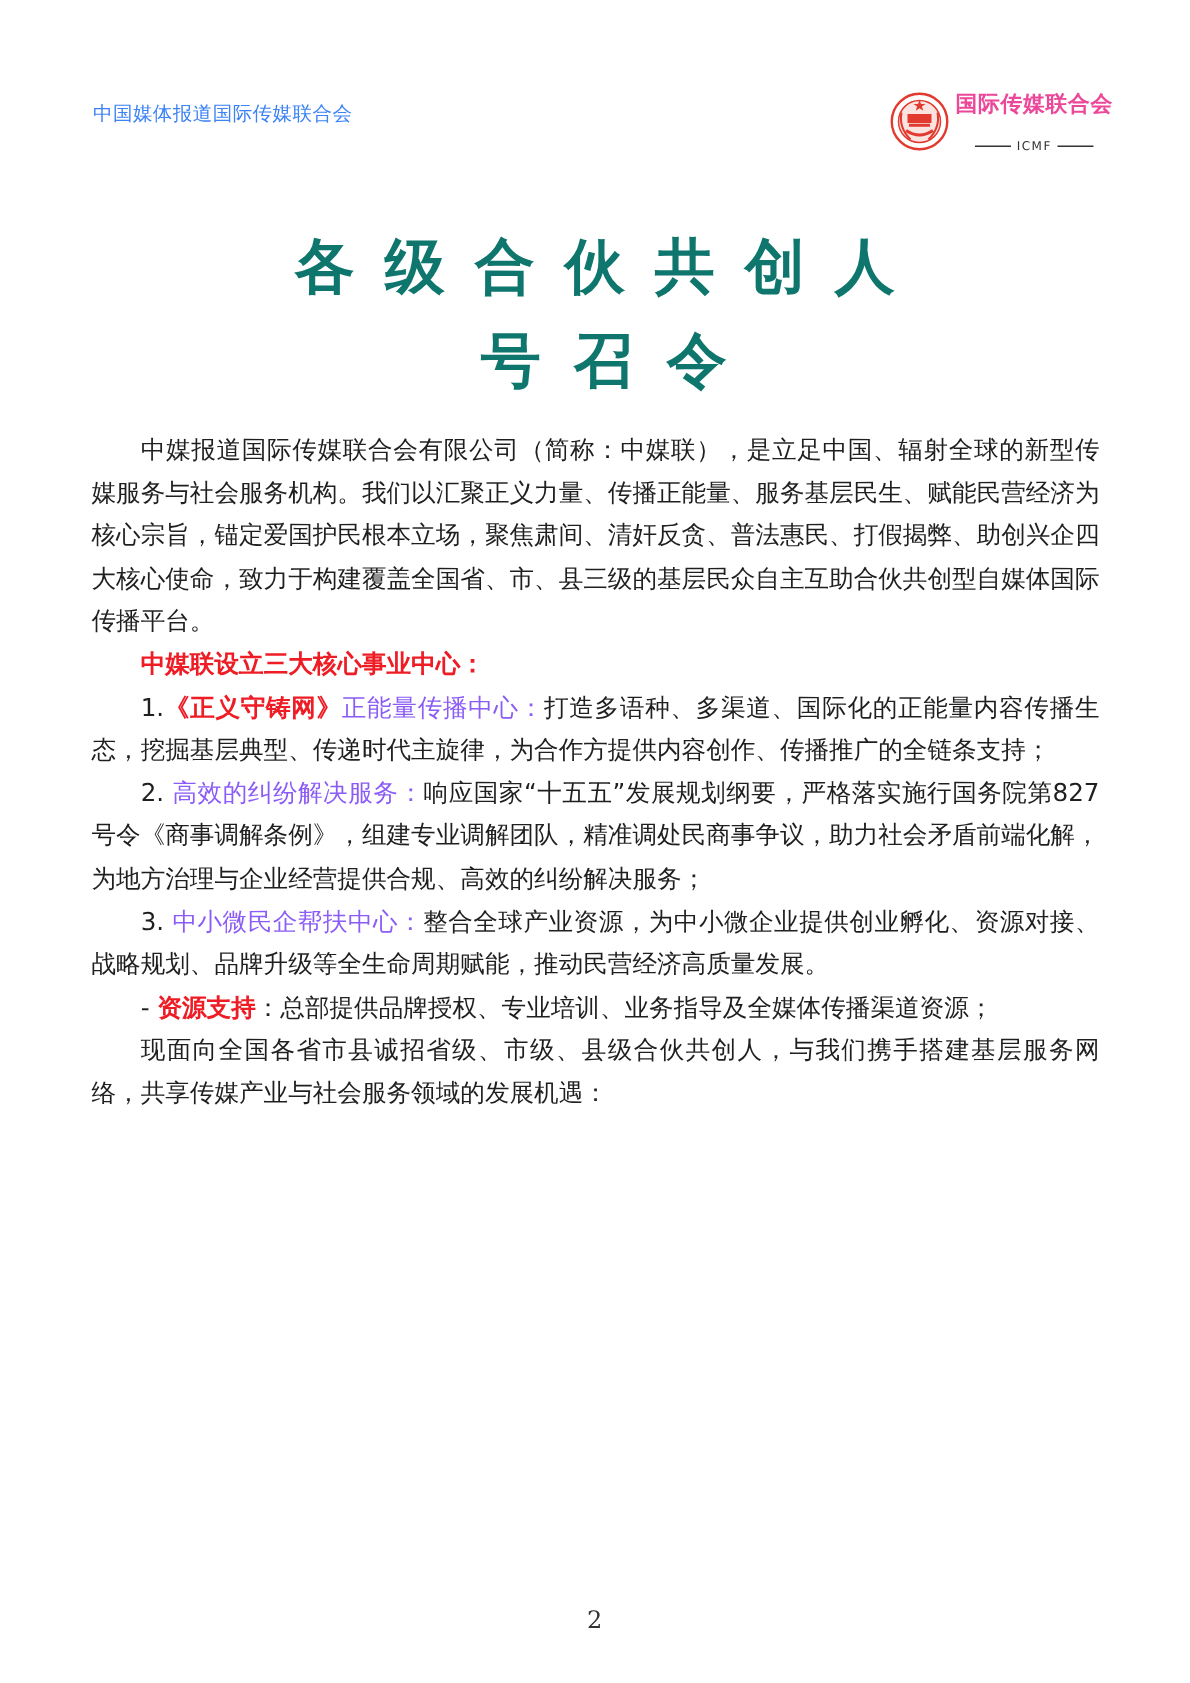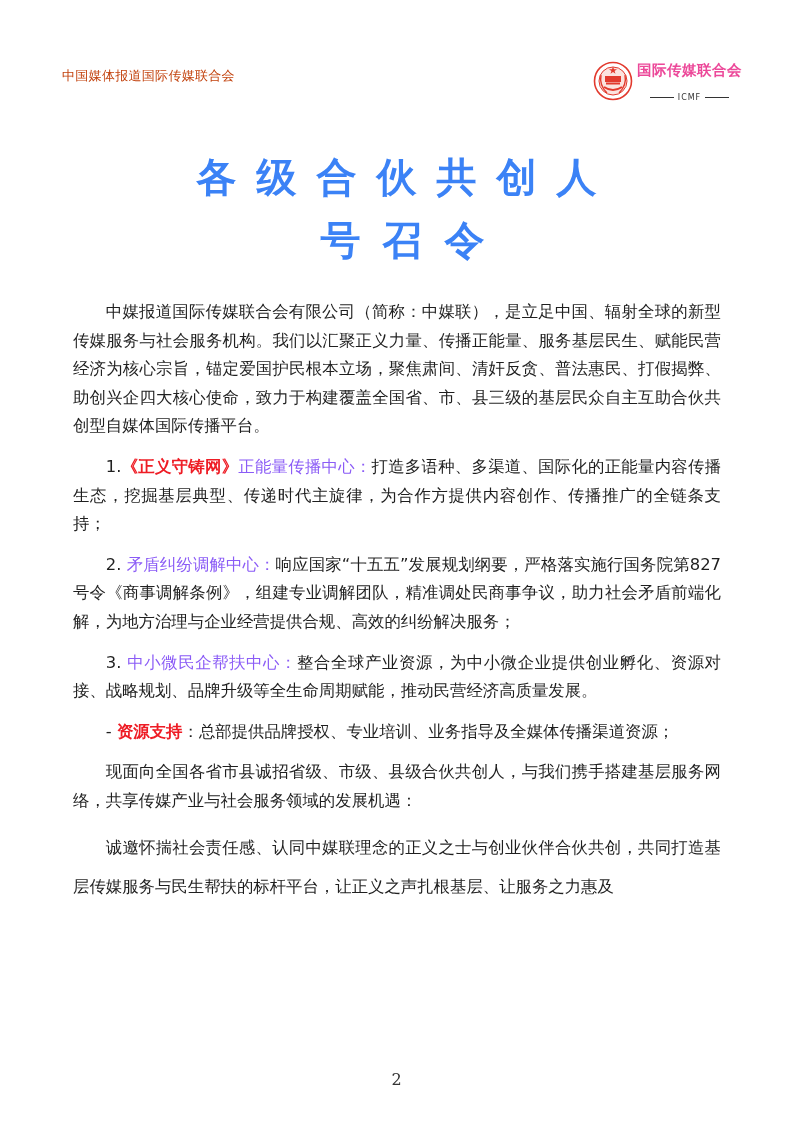--- a/index.html
+++ b/index.html
@@ -3,49 +3,49 @@
   <meta charset="utf-8">
   <style>
     html, body { margin: 0; padding: 0; background: #ffffff; }
     body {
       width: 793px; height: 1122px; position: relative; overflow: hidden;
       font-family: "DejaVu Sans", "Liberation Sans", sans-serif;
       color: #222222;
     }
     .header-left {
       position: absolute; left: 62px; top: 67px;
-      font-size: 13px; color: #c2410c; letter-spacing: 0.3px;
+      font-size: 13px; color: #3b82f6; letter-spacing: 0.3px;
     }
     .logo {
       position: absolute; left: 593px; top: 58px; width: 150px; height: 46px;
       display: flex; align-items: center;
     }
     .emblem { width: 40px; height: 40px; flex: 0 0 40px; }
     .logo-text { margin-left: 4px; display: flex; flex-direction: column; align-items: center; }
     .logo-cn {
       font-family: "DejaVu Serif", "Liberation Serif", serif;
       font-size: 14.5px; color: #ec4899; font-weight: bold; letter-spacing: 0.5px; line-height: 18px;
     }
     .logo-en-row { display: flex; align-items: center; margin-top: 14px; }
     .logo-line { width: 24px; height: 1px; background: #333; }
     .logo-en { font-size: 8px; color: #333; margin: 0 4px; letter-spacing: 1px; }
 
     .title {
       position: absolute; left: 0; width: 793px; text-align: center;
-      color: #3b82f6; font-weight: bold; font-size: 40px;
+      color: #0f766e; font-weight: bold; font-size: 40px;
     }
     .title1 { top: 150px; letter-spacing: 20px; padding-left: 20px; box-sizing: border-box; }
     .title2 { top: 213px; letter-spacing: 22px; padding-left: 34px; box-sizing: border-box; }
 
     .body {
       position: absolute; left: 61px; top: 286px; width: 672px;
       font-size: 16.4px; line-height: 28.6px; color: #1f1f1f;
       text-align: justify;
     }
-    .body p { margin: 12px; }
+    .body p { margin: 0; }
     .indent { text-indent: 2em; }
     .red-b { color: #ee1c25; font-weight: bold; }
     .blue { color: #8b5cf6; }
     .final { line-height: 39px; margin-top: 4px !important; }
 
     .page-number {
       position: absolute; left: 0; width: 793px; top: 1070px; text-align: center;
       font-family: "DejaVu Serif", "Liberation Serif", serif; font-size: 16px; color: #333;
     }
   </style>
@@ -74,37 +74,37 @@
     </div>
   </div>
 </div>
 
 <div class="title title1">各级合伙共创人</div>
 <div class="title title2">号召令</div>
 
 <div class="body">
   <p class="indent">中媒报道国际传媒联合会有限公司（简称：中媒联），是立足中国、辐射全球的新型传媒服务与社会服务机构。我们以汇聚正义力量、传播正能量、服务基层民生、赋能民营经济为核心宗旨，锚定爱国护民根本立场，聚焦肃间、清奸反贪、普法惠民、打假揭弊、助创兴企四大核心使命，致力于构建覆盖全国省、市、县三级的基层民众自主互助合伙共创型自媒体国际传播平台。</p>
 
+  <p class="indent red-b">中媒联设立三大核心事业中心：</p>
 
   <p class="indent">
     <span>1.</span><span class="red-b">《正义守铸网》</span><span class="blue">正能量传播中心：</span><span>打造多语种、多渠道、国际化的正能量内容传播生态，挖掘基层典型、传递时代主旋律，为合作方提供内容创作、传播推广的全链条支持；</span>
   </p>
 
   <p class="indent">
-    <span>2.</span> <span class="blue">矛盾纠纷调解中心：</span><span>响应国家“十五五”发展规划纲要，严格落实施行国务院第827号令《商事调解条例》，组建专业调解团队，精准调处民商事争议，助力社会矛盾前端化解，为地方治理与企业经营提供合规、高效的纠纷解决服务；</span>
+    <span>2.</span> <span class="blue">高效的纠纷解决服务：</span><span>响应国家“十五五”发展规划纲要，严格落实施行国务院第827号令《商事调解条例》，组建专业调解团队，精准调处民商事争议，助力社会矛盾前端化解，为地方治理与企业经营提供合规、高效的纠纷解决服务；</span>
   </p>
 
   <p class="indent">
     <span>3.</span> <span class="blue">中小微民企帮扶中心：</span><span>整合全球产业资源，为中小微企业提供创业孵化、资源对接、战略规划、品牌升级等全生命周期赋能，推动民营经济高质量发展。</span>
   </p>
 
   <p class="indent">
     <span>- </span><span class="red-b">资源支持</span><span>：总部提供品牌授权、专业培训、业务指导及全媒体传播渠道资源；</span>
   </p>
 
   <p class="indent">现面向全国各省市县诚招省级、市级、县级合伙共创人，与我们携手搭建基层服务网络，共享传媒产业与社会服务领域的发展机遇：</p>
 
 
 
-  <p class="indent final">诚邀怀揣社会责任感、认同中媒联理念的正义之士与创业伙伴合伙共创，共同打造基层传媒服务与民生帮扶的标杆平台，让正义之声扎根基层、让服务之力惠及</p>
 </div>
 
 <div class="page-number">2</div>
 
 </body></html>

